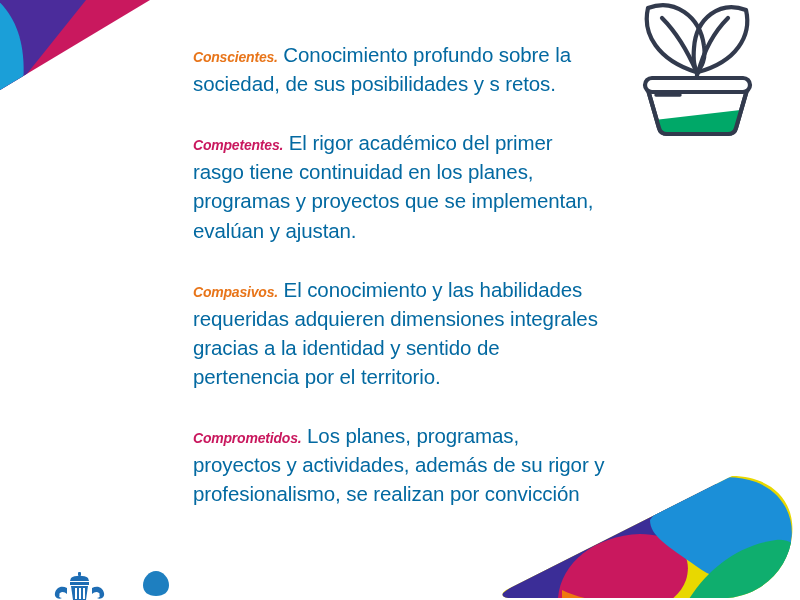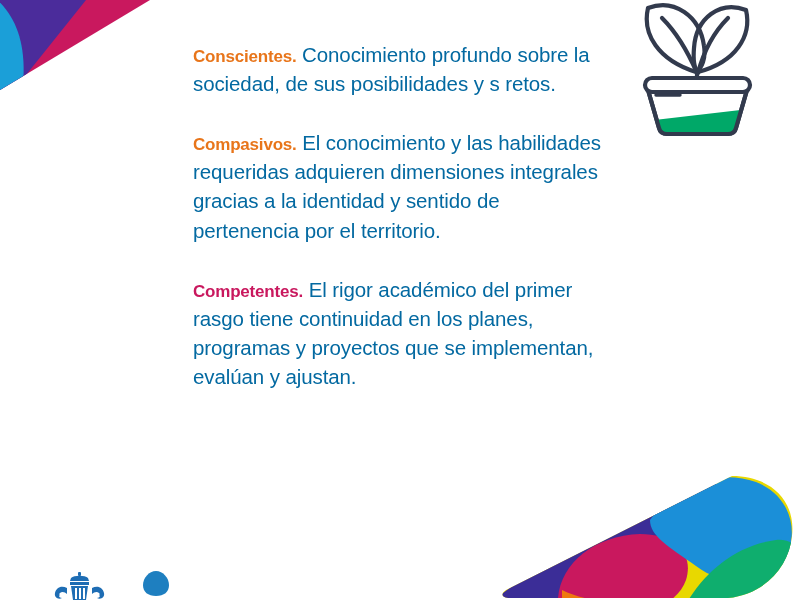--- a/index.html
+++ b/index.html
@@ -73,21 +73,22 @@
     letter-spacing: -0.1px;
     font-stretch: condensed;
     font-family: "Liberation Sans Narrow", "Liberation Sans", sans-serif;
     transform-origin: left top;
   }
   .trait-block:last-child {
     margin-bottom: 0;
   }
   .trait-title {
     font-weight: bold;
-    font-size: 17px;
+    font-style: italic;
+    font-size: 14px;
     letter-spacing: -0.2px;
     text-align: center;
   }
   .trait-title.orange { color: #E8751A; }
   .trait-title.magenta { color: #C9185E; }
   .trait-body { color: #0369a1; }
 </style>
 </head>
 <body>
 
@@ -135,29 +136,33 @@
 </svg>
 
 <div id="content">
 
   <p class="trait-block">
     <span class="trait-title orange">Conscientes.</span>
     <span class="trait-body">Conocimiento profundo sobre la sociedad, de sus posibilidades y s retos.</span>
   </p>
 
   <p class="trait-block">
+    <span class="trait-title magenta">Competentes.</span>
+    <span class="trait-body">El rigor académico del primer rasgo tiene continuidad en los planes, programas y proyectos que se implementan, evalúan y ajustan.</span>
+  </p>
+
+  <p class="trait-block">
     <span class="trait-title orange">Compasivos.</span>
     <span class="trait-body">El conocimiento y las habilidades requeridas adquieren dimensiones integrales gracias a la identidad y sentido de pertenencia por el territorio.</span>
   </p>
 
   <p class="trait-block">
-    <span class="trait-title magenta">Competentes.</span>
-    <span class="trait-body">El rigor académico del primer rasgo tiene continuidad en los planes, programas y proyectos que se implementan, evalúan y ajustan.</span>
-  </p>
-
+    <span class="trait-title magenta">Comprometidos.</span>
+    <span class="trait-body">Los planes, programas, proyectos y actividades, además de su rigor y profesionalismo, se realizan por convicción</span>
+  </p>
 
 </div>
 
 <svg class="deco" id="corner-bottom-right" viewBox="0 0 300 130">
   <defs>
     <clipPath id="lozClip">
 
       <path d="M232,6
                C 272,6 296,32 292,66
                C 289,96 266,124 228,128

